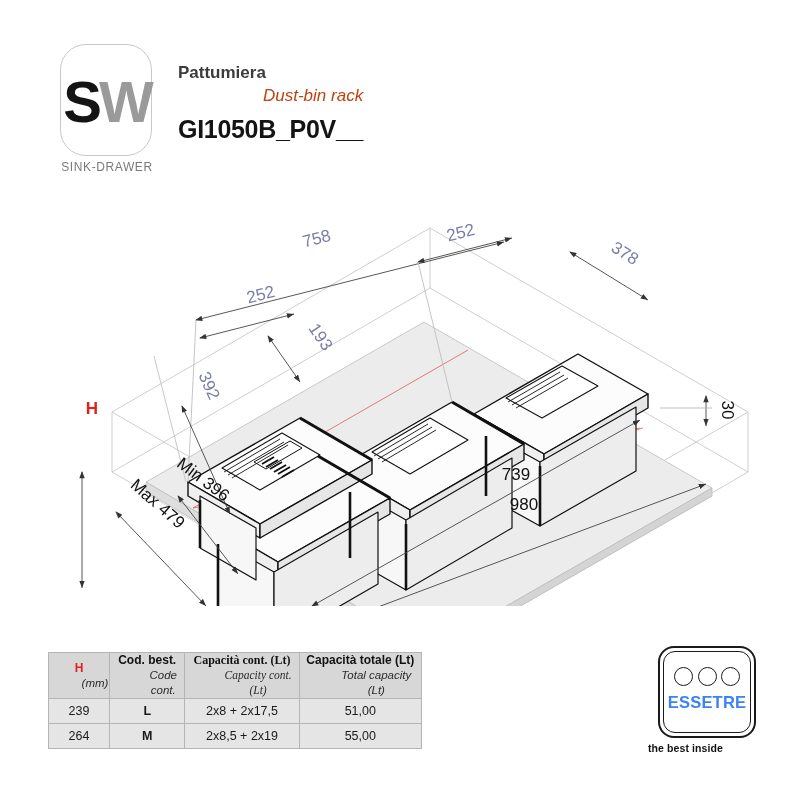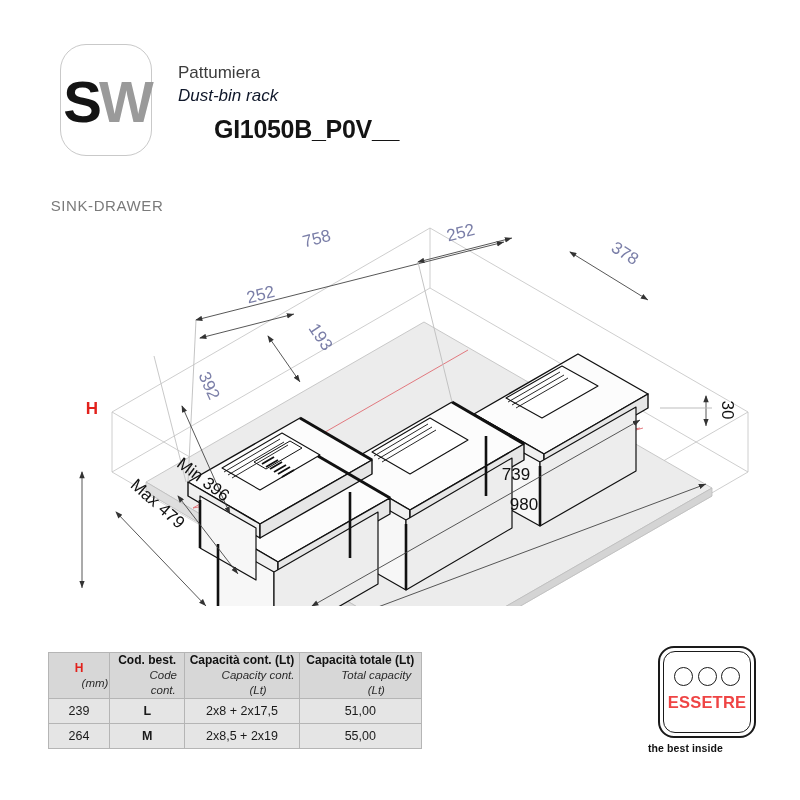--- a/index.html
+++ b/index.html
@@ -19,60 +19,60 @@
   }
   .logo-sw{
     position:absolute;left:0px;top:28px;width:118px;height:60px;
     font-size:58px;font-weight:700;letter-spacing:-3px;line-height:60px;
     text-align:center;font-family:"Liberation Sans", sans-serif;
   }
   .logo-sw .s{color:#141414;}
   .logo-sw .w{color:#9a9a9a;}
   .logo-sub{
     position:absolute;left:0;top:116px;width:118px;text-align:center;
-    font-size:15px;letter-spacing:0.6px;color:#7a7a7a;font-weight:400;margin-top:37px;
+    font-size:12px;letter-spacing:0.6px;color:#7a7a7a;font-weight:400;
   }
   .titles{position:absolute;left:178px;top:62px;}
-  .t-it{font-size:17px;color:#3c3c3c;font-weight:400;line-height:22px;}
-  .t-en{font-size:17px;color:#0f172a;font-weight:400;font-style:italic;line-height:23px;}
-  .t-code{font-size:25px;color:#141414;font-weight:700;letter-spacing:-0.3px;margin-top:7px;line-height:30px;margin-left:36px;}
+  .t-it{font-size:17px;color:#3c3c3c;font-weight:700;line-height:22px;}
+  .t-en{font-size:17px;color:#c2410c;font-weight:400;font-style:italic;line-height:23px;text-align:right;}
+  .t-code{font-size:25px;color:#141414;font-weight:700;letter-spacing:-0.3px;margin-top:7px;line-height:30px;}
 
   
   .drawing{position:absolute;left:0;top:196px;width:800px;height:410px;}
   .drawing svg{display:block;}
 
   
   .spec-table{position:absolute;left:48px;top:652px;width:374px;
     border-collapse:collapse;font-size:11.5px;}
   .spec-table th,.spec-table td{
     border:1px solid #b5b5b5;text-align:center;vertical-align:middle;
     padding:0;box-sizing:border-box;
   }
   .spec-table thead th{background:#d7d7d7;height:40px;color:#111;}
   .spec-table thead th .l1{display:block;font-weight:700;font-size:12px;line-height:15px;}
   .spec-table thead th .l2{display:block;font-weight:400;font-style:italic;font-size:11.5px;line-height:15px;color:#2b2b2b;padding-left:32px;}
   .spec-table thead th .l1.red{color:#e2211c;}
   .spec-table tbody td{height:25px;background:#e5e5e5;font-size:12.5px;color:#1a1a1a;}
   .spec-table tbody td.code{font-weight:700;}
   .col-h{width:56px;}
   .col-cod{width:74px;}
-  .col-cap{width:112px;}
+  .col-cap{width:112px;font-family:Liberation Serif, serif;}
   .col-tot{width:120px;}
 
   
   .essetre{position:absolute;left:648px;top:646px;width:118px;height:112px;}
   .e-outer{position:absolute;left:10px;top:0;width:98px;height:92px;
     border:2px solid #1a1a1a;border-radius:16px;box-sizing:border-box;}
   .e-inner{position:absolute;left:15px;top:5px;width:88px;height:82px;
     border:1.4px solid #1a1a1a;border-radius:12px;box-sizing:border-box;}
   .e-dots{position:absolute;left:26px;top:20px;width:66px;height:20px;
     display:flex;justify-content:space-between;align-items:center;}
   .e-dot{width:19px;height:19px;border:1.8px solid #1a1a1a;border-radius:50%;box-sizing:border-box;}
   .e-name{position:absolute;left:10px;top:47px;width:98px;text-align:center;
-    font-size:16.5px;font-weight:700;letter-spacing:0.2px;color:#ef4444;}
+    font-size:16.5px;font-weight:700;letter-spacing:0.2px;color:#3b82f6;}
   .e-tag{position:absolute;left:0px;top:96px;width:118px;text-align:left;
     font-size:10.5px;font-weight:700;color:#111;letter-spacing:0.1px;}
 
   
   .dim-blue{fill:#7b7fa8;font-family:"Liberation Sans",sans-serif;font-size:17px;font-weight:400;}
   .dim-black{fill:#111;font-family:"Liberation Sans",sans-serif;font-size:17px;font-weight:400;}
   .dim-red{fill:#e2211c;font-family:"Liberation Sans",sans-serif;font-size:17px;font-weight:700;}
 </style>
 </head>
 <body>

